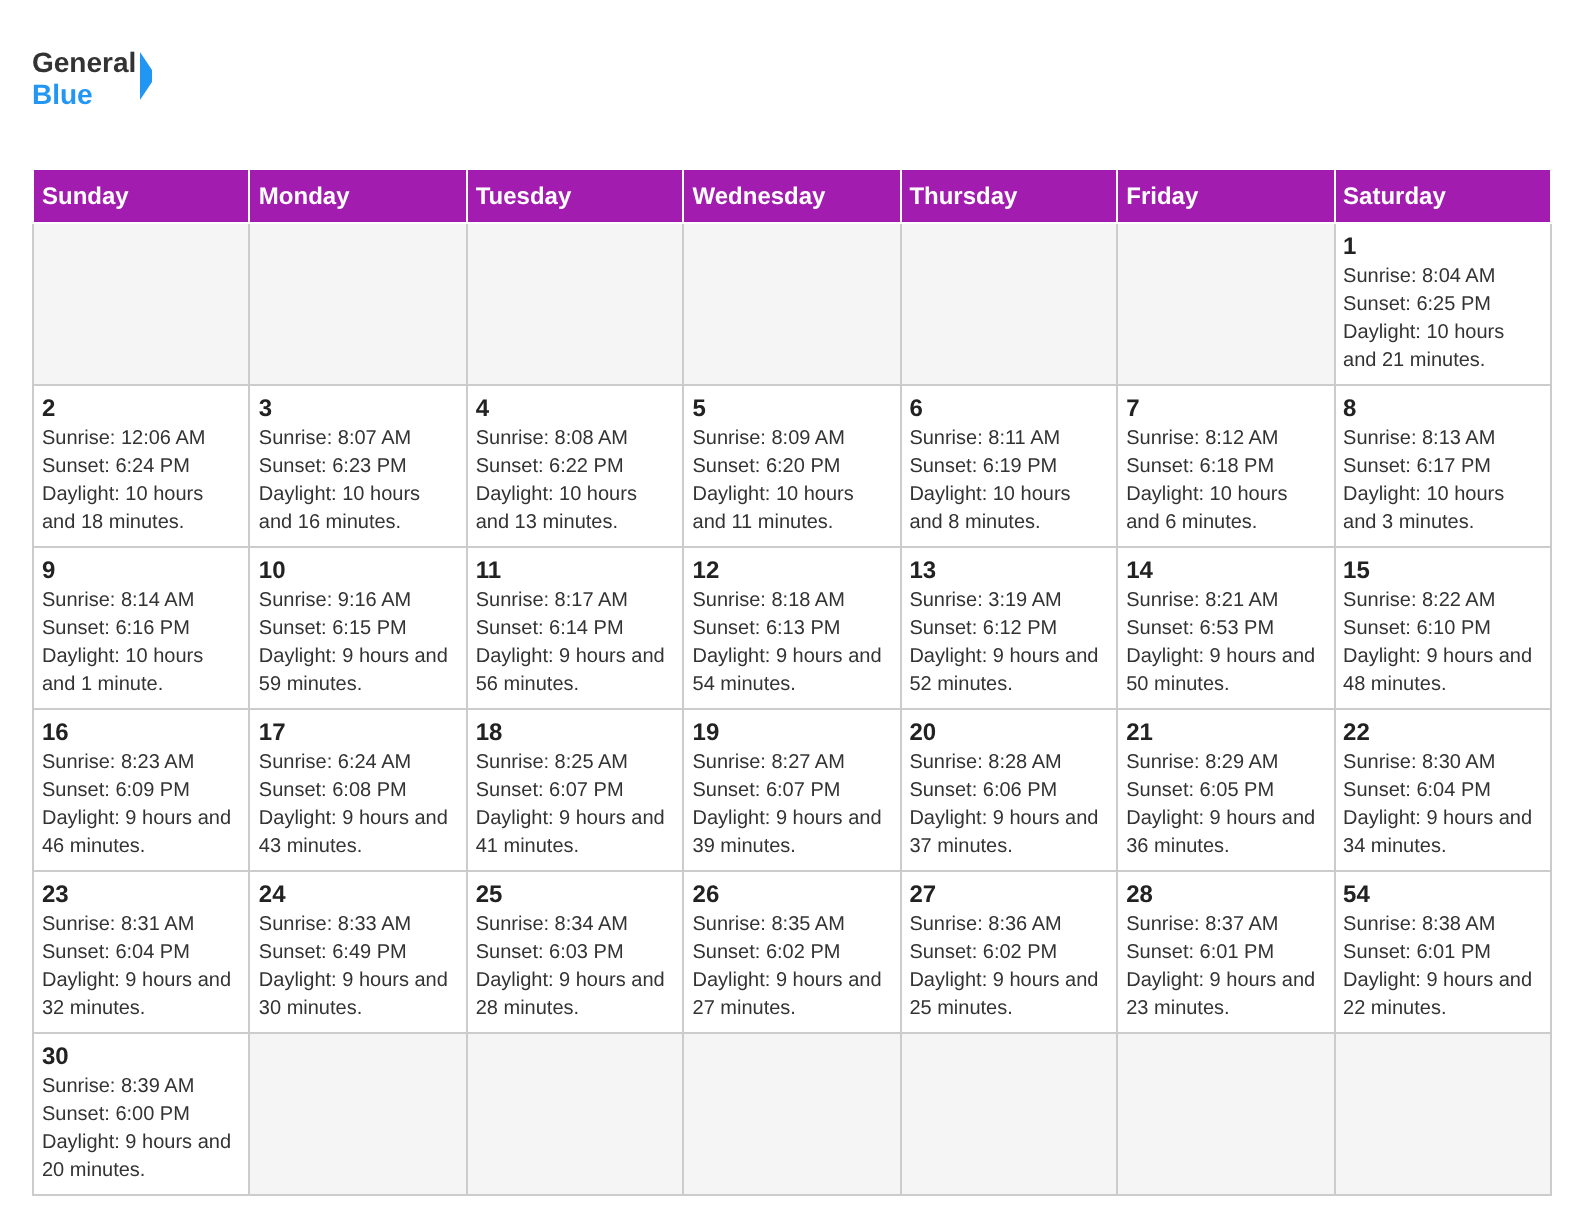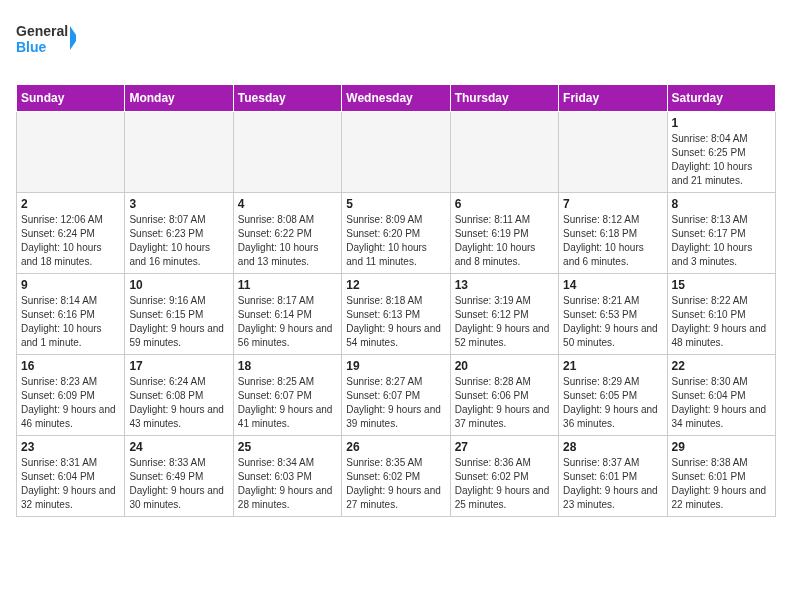--- a/index.html
+++ b/index.html
@@ -306,21 +306,36 @@
 and 25 minutes.</div>
         </td>
         <td>
           <div class="day-number">28</div>
           <div class="day-info">Sunrise: 8:37 AM
 Sunset: 6:01 PM
 Daylight: 9 hours
 and 23 minutes.</div>
         </td>
         <td>
-          <div class="day-number">29</div>
+          <div class="day-number">54</div>
           <div class="day-info">Sunrise: 8:38 AM
 Sunset: 6:01 PM
 Daylight: 9 hours
 and 22 minutes.</div>
         </td>
+      </tr>
+      <tr>
+        <td>
+          <div class="day-number">30</div>
+          <div class="day-info">Sunrise: 8:39 AM
+Sunset: 6:00 PM
+Daylight: 9 hours
+and 20 minutes.</div>
+        </td>
+        <td class="empty last-row"></td>
+        <td class="empty last-row"></td>
+        <td class="empty last-row"></td>
+        <td class="empty last-row"></td>
+        <td class="empty last-row"></td>
+        <td class="empty last-row"></td>
       </tr>
     </tbody>
 </table>
 
 </body></html>

